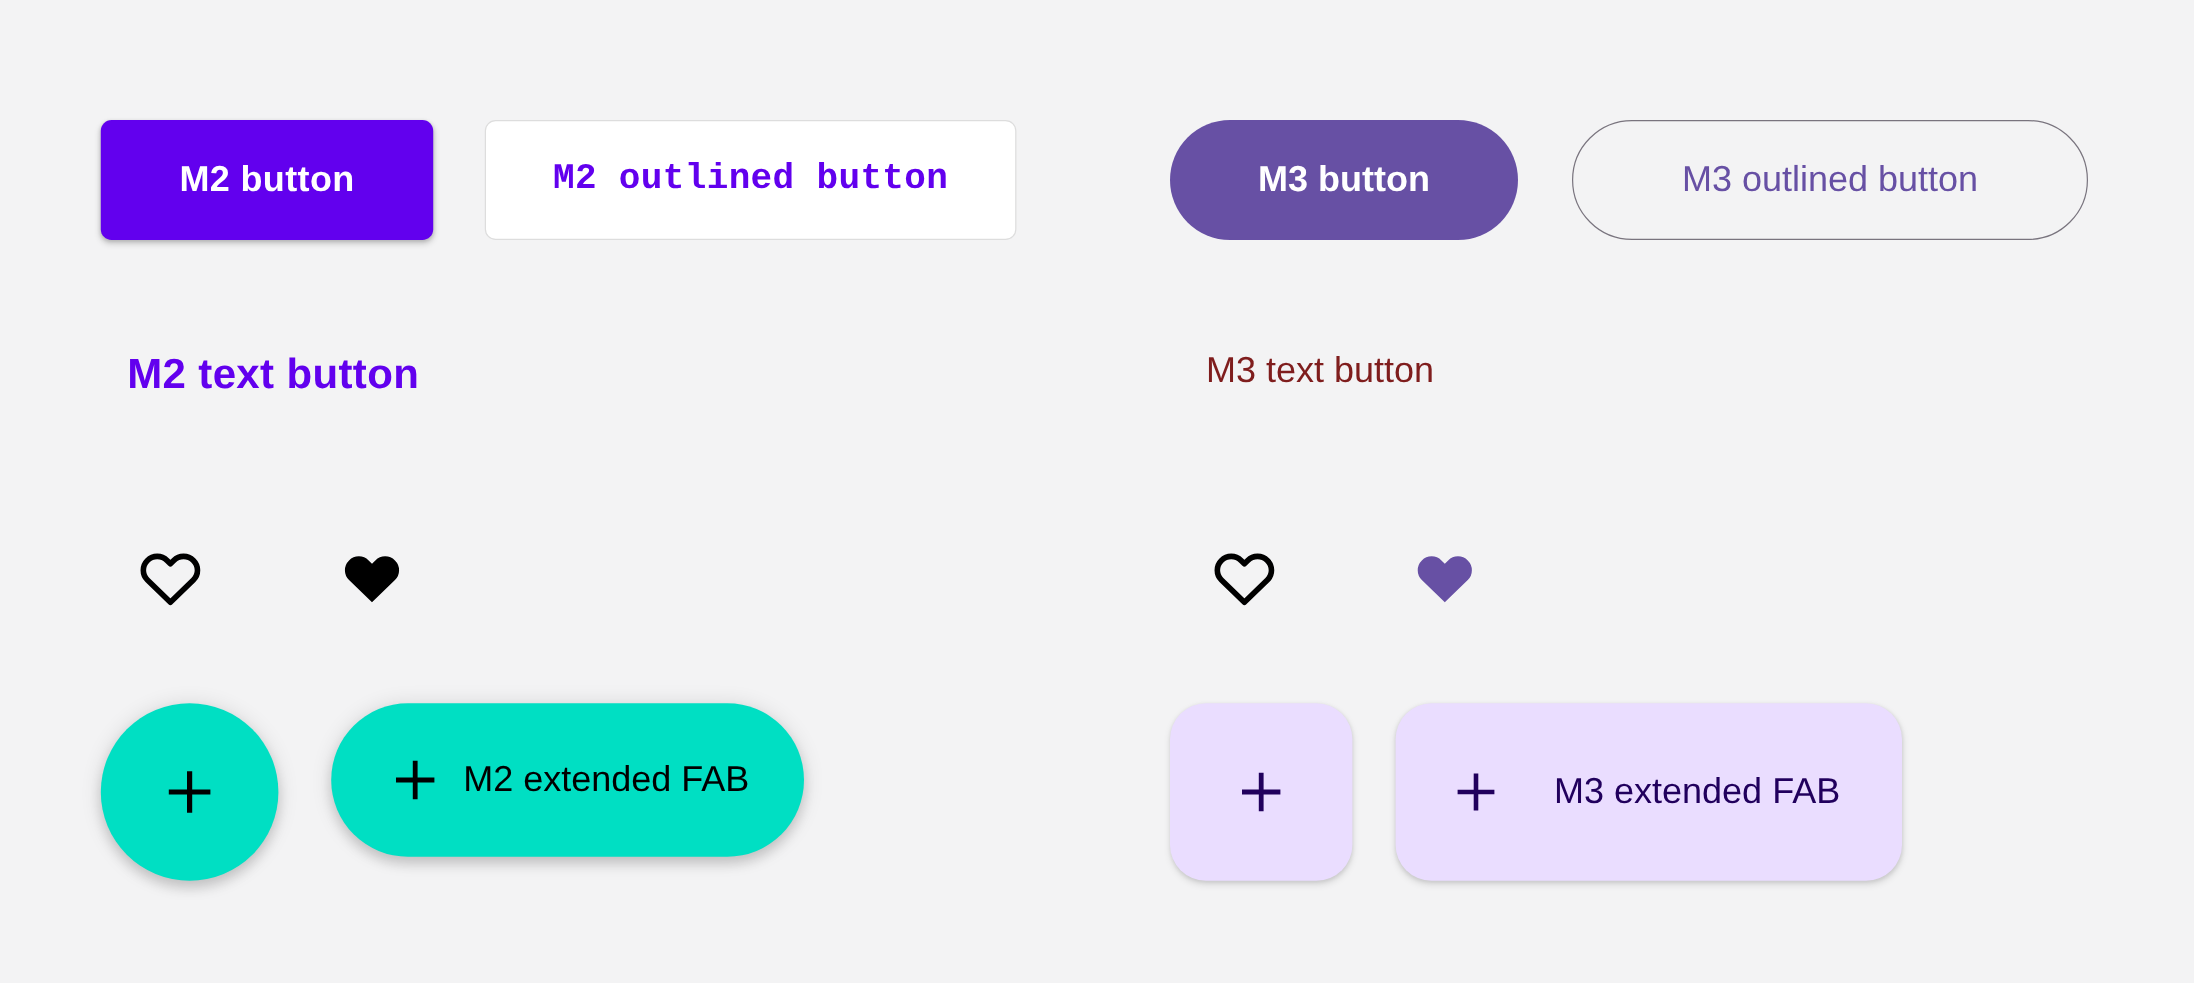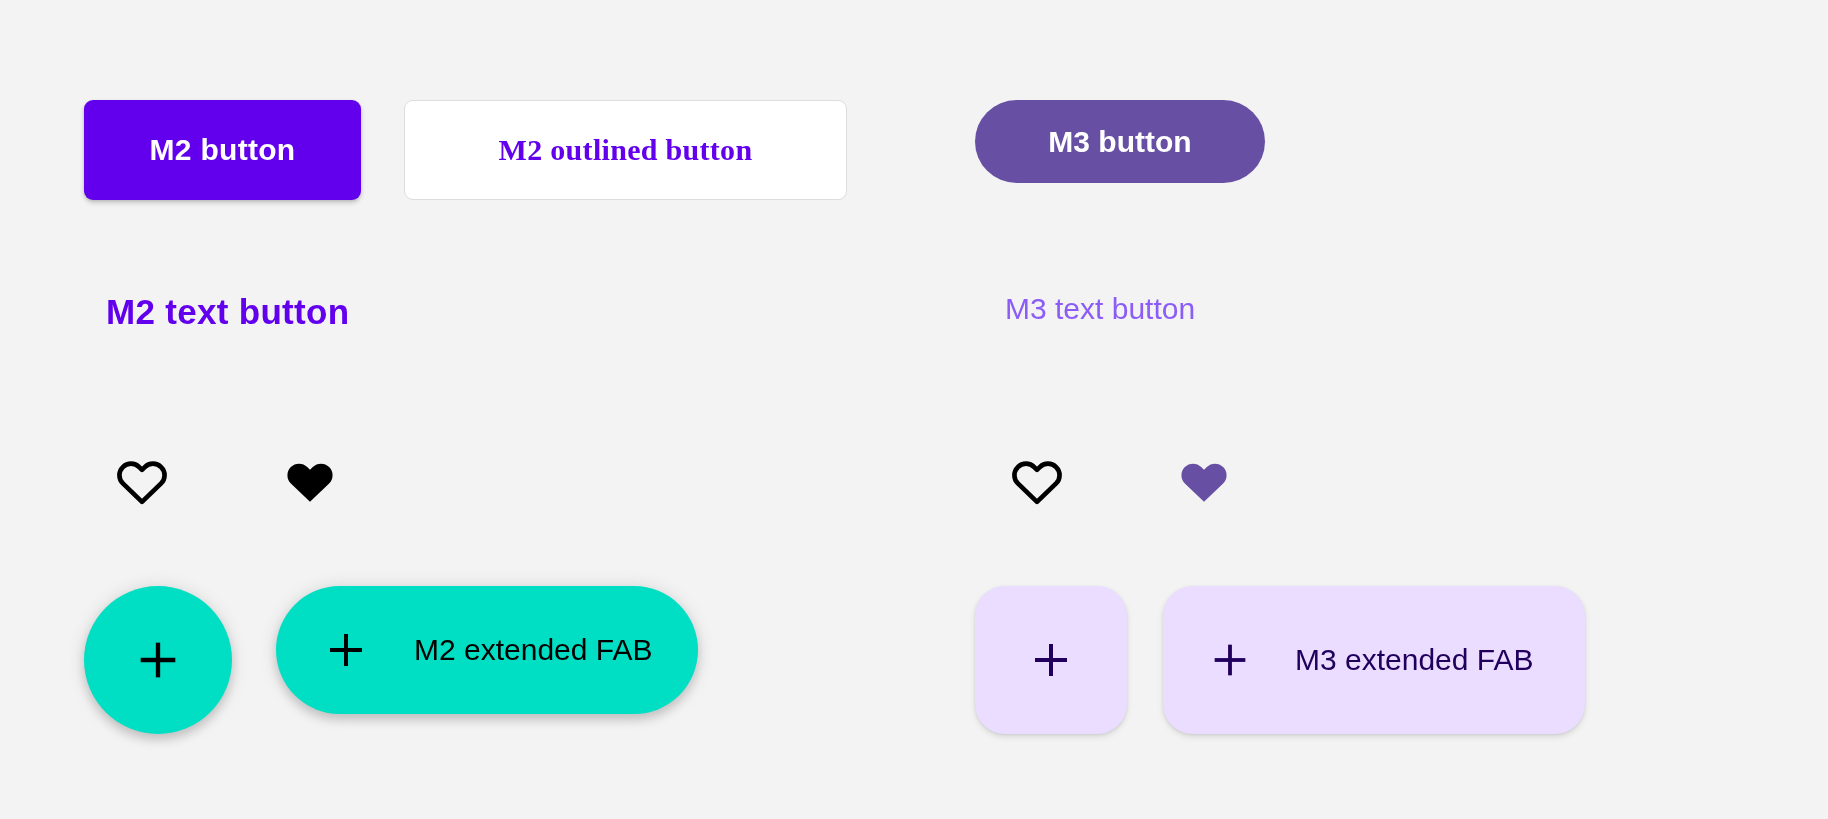--- a/index.html
+++ b/index.html
@@ -54,29 +54,29 @@
     color: #6200ee;
     border: 1.5px solid #dddddd;
     border-radius: 9px;
     font-size: 30px;
     font-weight: bold;
     letter-spacing: .3px;
     display: flex;
     align-items: center;
     justify-content: center;
     cursor: pointer;
-    font-family: Liberation Serif, serif;
+    font-family: Liberation Mono, monospace;
   }
 
   
   .m3-button {
     left: 975px;
     top: 100px;
     width: 290px;
-    height: 83px;
+    height: 100px;
     background: #6750a4;
     color: #ffffff;
     border: none;
     border-radius: 50px;
     font-size: 30px;
     font-weight: bold;
     display: flex;
     align-items: center;
     justify-content: center;
     cursor: pointer;
@@ -112,21 +112,21 @@
     letter-spacing: .3px;
     background: none;
     border: none;
     padding: 0;
     cursor: pointer;
     font-family: "Liberation Sans", sans-serif;
   }
   .m3-text-button {
     left: 1005px;
     top: 292px;
-    color: #8b5cf6;
+    color: #7f1d1d;
     font-size: 30px;
     font-weight: normal;
     background: none;
     border: none;
     padding: 0;
     cursor: pointer;
     font-family: "Liberation Sans", sans-serif;
   }
 
   
@@ -166,21 +166,21 @@
   .m2-extended-fab {
     left: 276px;
     top: 586px;
     height: 128px;
     padding: 0 46px 0 46px;
     border-radius: 64px;
     background: #00dfc3;
     border: none;
     display: flex;
     align-items: center;
-    gap: 44px;
+    gap: 16px;
     box-shadow: 0 6px 10px rgba(0,0,0,.14), 0 1px 18px rgba(0,0,0,.12);
     cursor: pointer;
     justify-content: flex-end;
   }
   .m2-extended-fab .fab-label {
     font-size: 30px;
     color: #000000;
     font-weight: normal;
     white-space: nowrap;
     font-family: "Liberation Sans", sans-serif;
@@ -237,20 +237,23 @@
   </button>
 
   <button class="abs m2-outlined">
     <span>M2 outlined button</span>
   </button>
 
   <button class="abs m3-button">
     <span>M3 button</span>
   </button>
 
+  <button class="abs m3-outlined">
+    <span>M3 outlined button</span>
+  </button>
 
   <button class="abs m2-text-button">M2 text button</button>
 
   <button class="abs m3-text-button">M3 text button</button>
 
   <button class="abs icon-btn heart-m2-outline">
     <span>
       <svg width="56" height="56" viewBox="0 0 24 24" fill="none" stroke="#000000" stroke-width="2" stroke-linejoin="round">
         <path d="M12 20.5 3.8 12.6a4.9 4.9 0 0 1 0-7 4.9 4.9 0 0 1 7 0l1.2 1.2 1.2-1.2a4.9 4.9 0 0 1 7 0 4.9 4.9 0 0 1 0 7z"></path>
       </svg>

